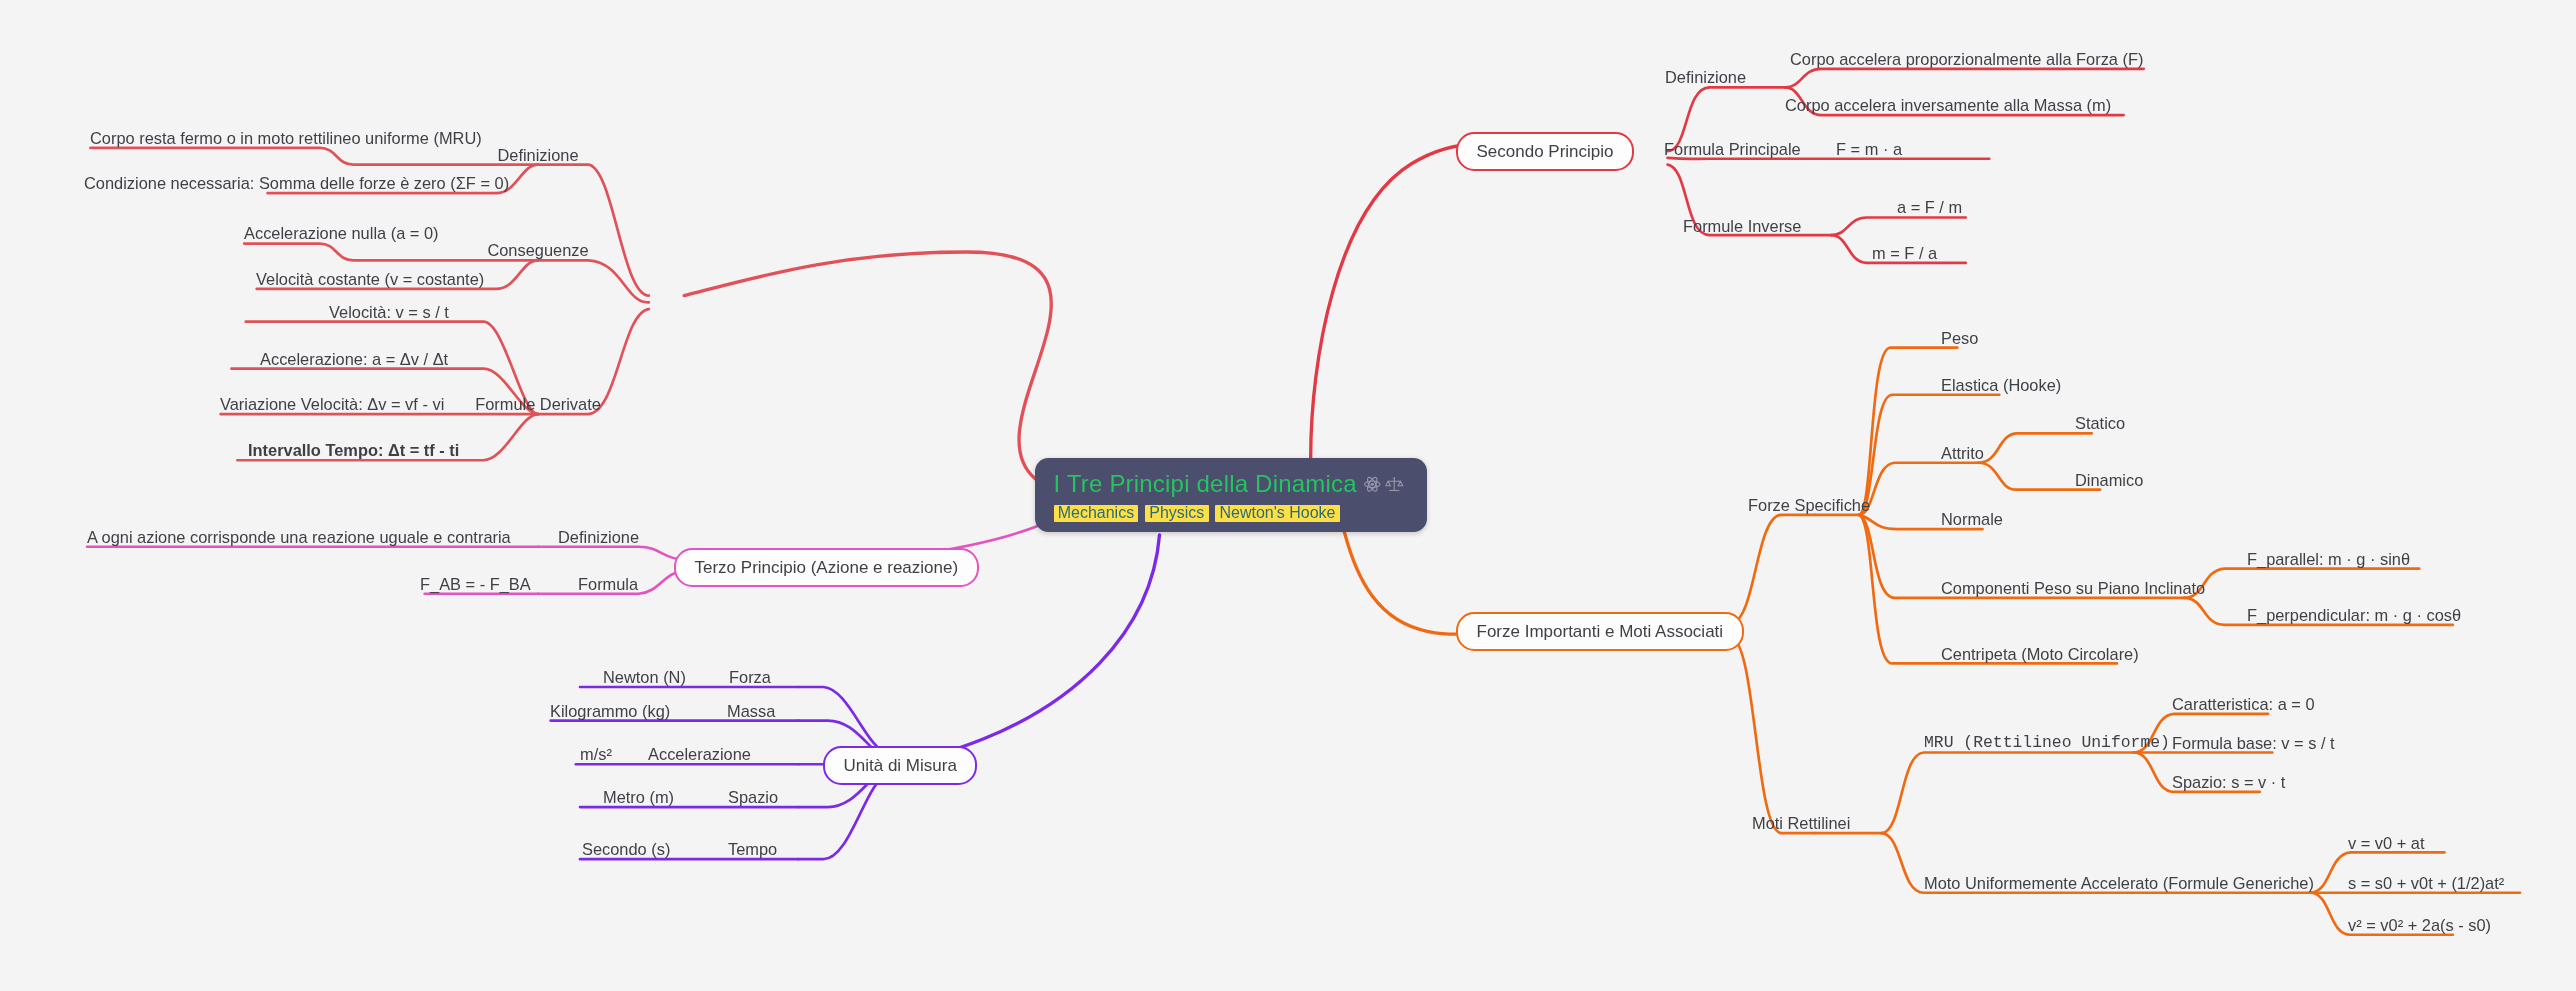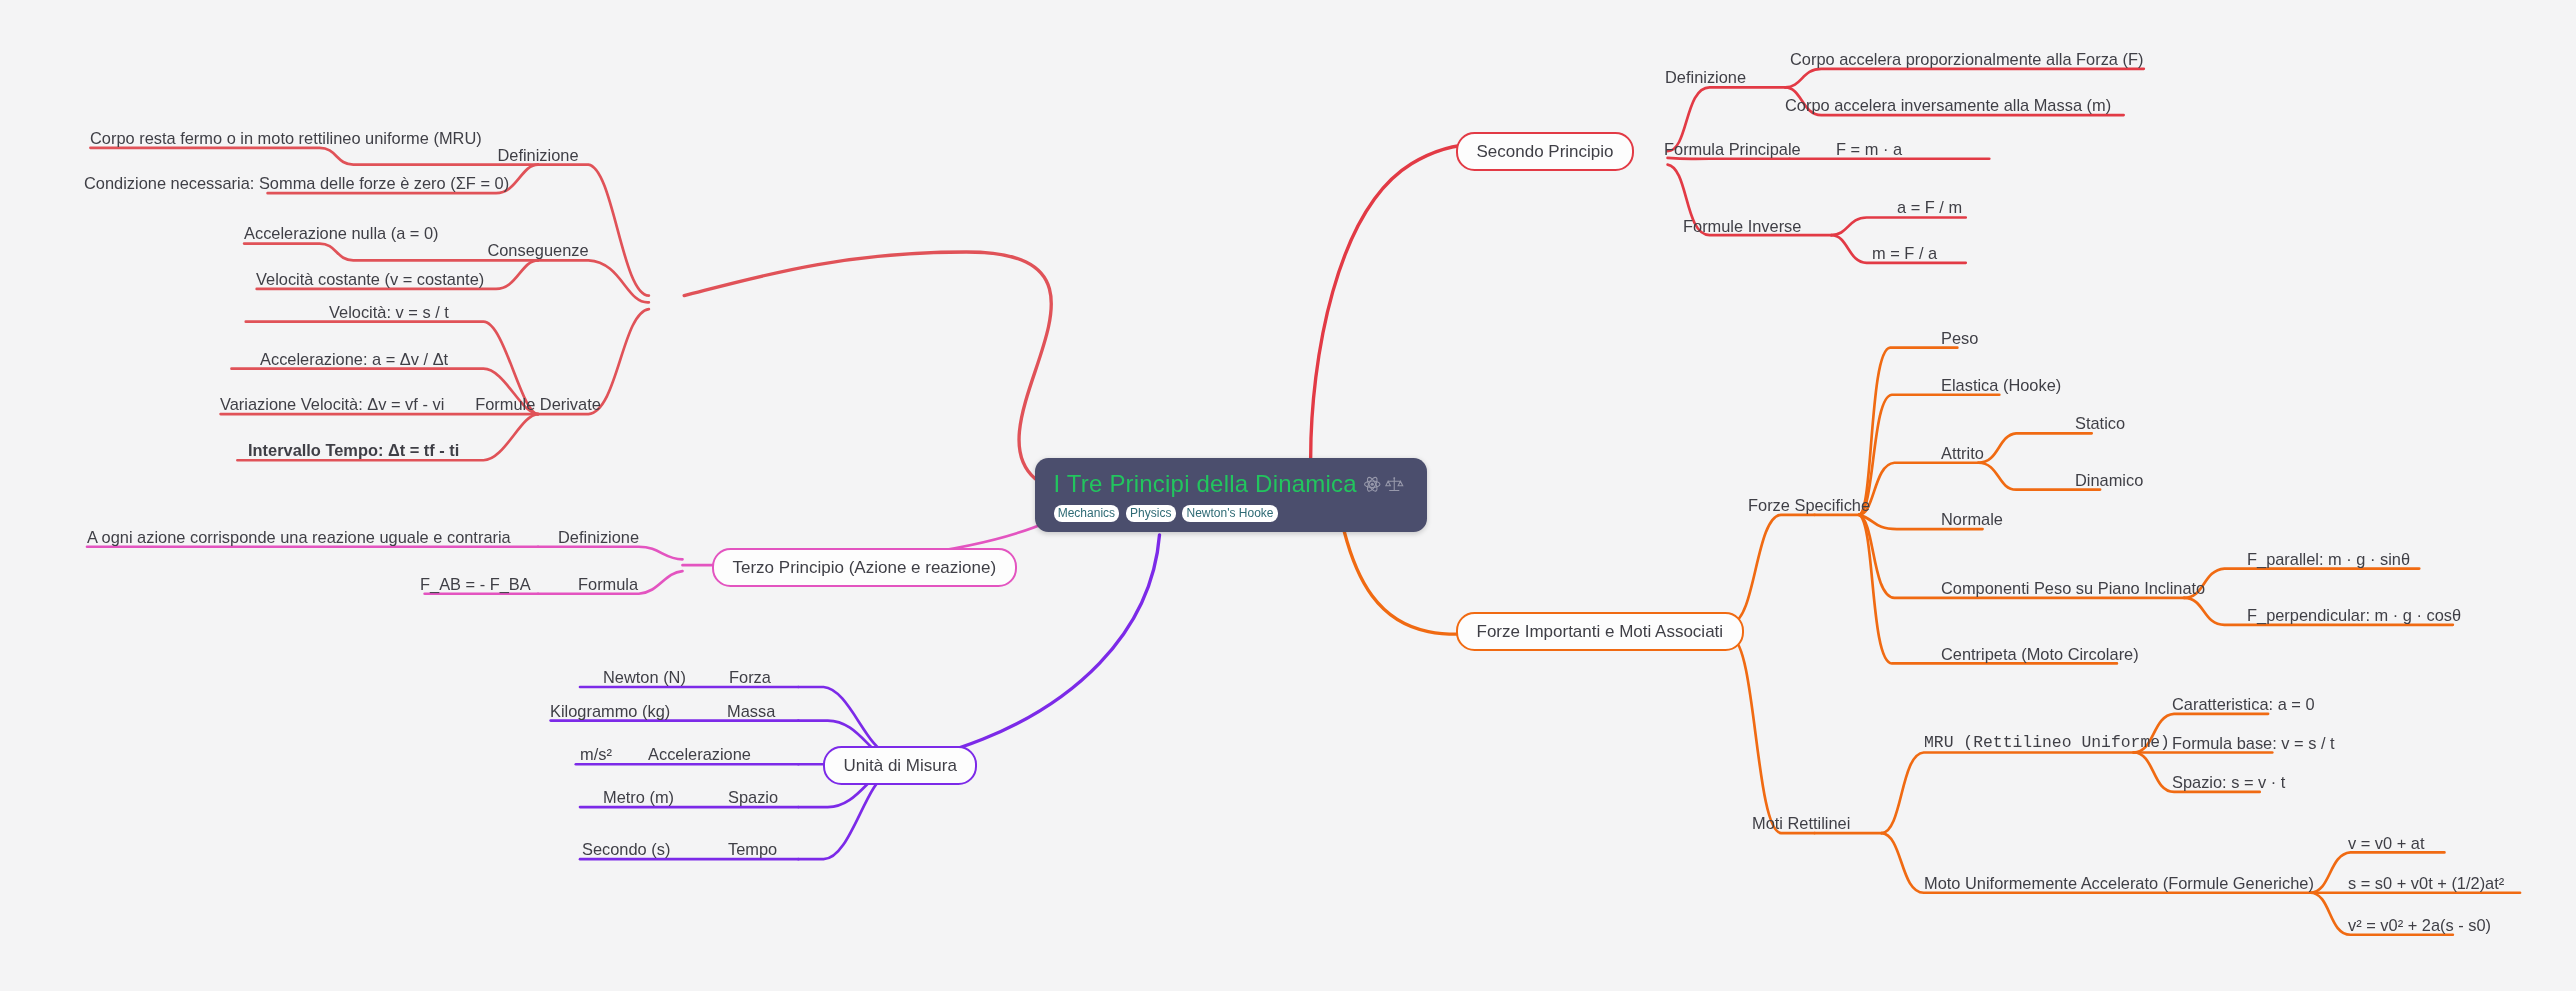--- a/index.html
+++ b/index.html
@@ -24,22 +24,22 @@
     box-shadow:0 1.7px 5px rgba(0,0,0,.18);
   }
   .root-title{
     font-size:24px;color:#22c55e;font-weight:400;letter-spacing:0.2px;
     display:flex;align-items:center;gap:6.7px;
   }
   .root-icons{display:inline-flex;gap:3.4px;align-items:center;opacity:.55;}
   .root-icons svg{display:block;}
   .root-tags{display:flex;gap:6.7px;margin-top:7.6px;}
   .tag{
-    background:#ffffff;color:#2f6b75;border-radius:8px;
-    font-size:12px;padding:0.8px 4.2px 1.7px 4.2px;line-height:14.3px;
+    background:#fde047;color:#2f6b75;border-radius:1px;
+    font-size:16px;padding:0.8px 4.2px 1.7px 4.2px;line-height:14.3px;
   }
 
   
   .pill{
     border:2.5px solid;border-radius:18.5px;background:#fdfdfd;
     font-size:17px;padding:7.6px 18.5px;box-sizing:border-box;
     color:#3f3f46;
   }
   .pill.red{border-color:#e05258;}
   .pill.red2{border-color:#e23a45;}
@@ -188,21 +188,21 @@
   <div class="node lbl" style="left:84px;top:173px;">Condizione necessaria: Somma delle forze è zero (ΣF = 0)</div>
 
   <div class="node lbl" style="left:244px;top:223px;">Accelerazione nulla (a = 0)</div>
   <div class="node lbl" style="left:256px;top:269px;">Velocità costante (v = costante)</div>
 
   <div class="node lbl" style="left:329px;top:302px;">Velocità: v = s / t</div>
   <div class="node lbl" style="left:260px;top:349px;">Accelerazione: a = Δv / Δt</div>
   <div class="node lbl" style="left:220px;top:394px;">Variazione Velocità: Δv = vf - vi</div>
   <div class="node lbl" style="left:248px;top:440px;font-weight:bold;">Intervallo Tempo: Δt = tf - ti</div>
 
-  <div class="node pill pink" style="left:712px;top:548px;">Terzo Principio (Azione e reazione)</div>
+  <div class="node pill pink" style="left:674px;top:548px;">Terzo Principio (Azione e reazione)</div>
 
   <div class="node lbl" style="left:558px;top:527px;">Definizione</div>
   <div class="node lbl" style="left:578px;top:574px;">Formula</div>
 
   <div class="node lbl" style="left:87px;top:527px;">A ogni azione corrisponde una reazione uguale e contraria</div>
   <div class="node lbl" style="left:420px;top:574px;">F_AB = - F_BA</div>
 
   <div class="node pill purple" style="left:823px;top:746px;">Unità di Misura</div>
 
   <div class="node lbl" style="left:729px;top:667px;">Forza</div>

